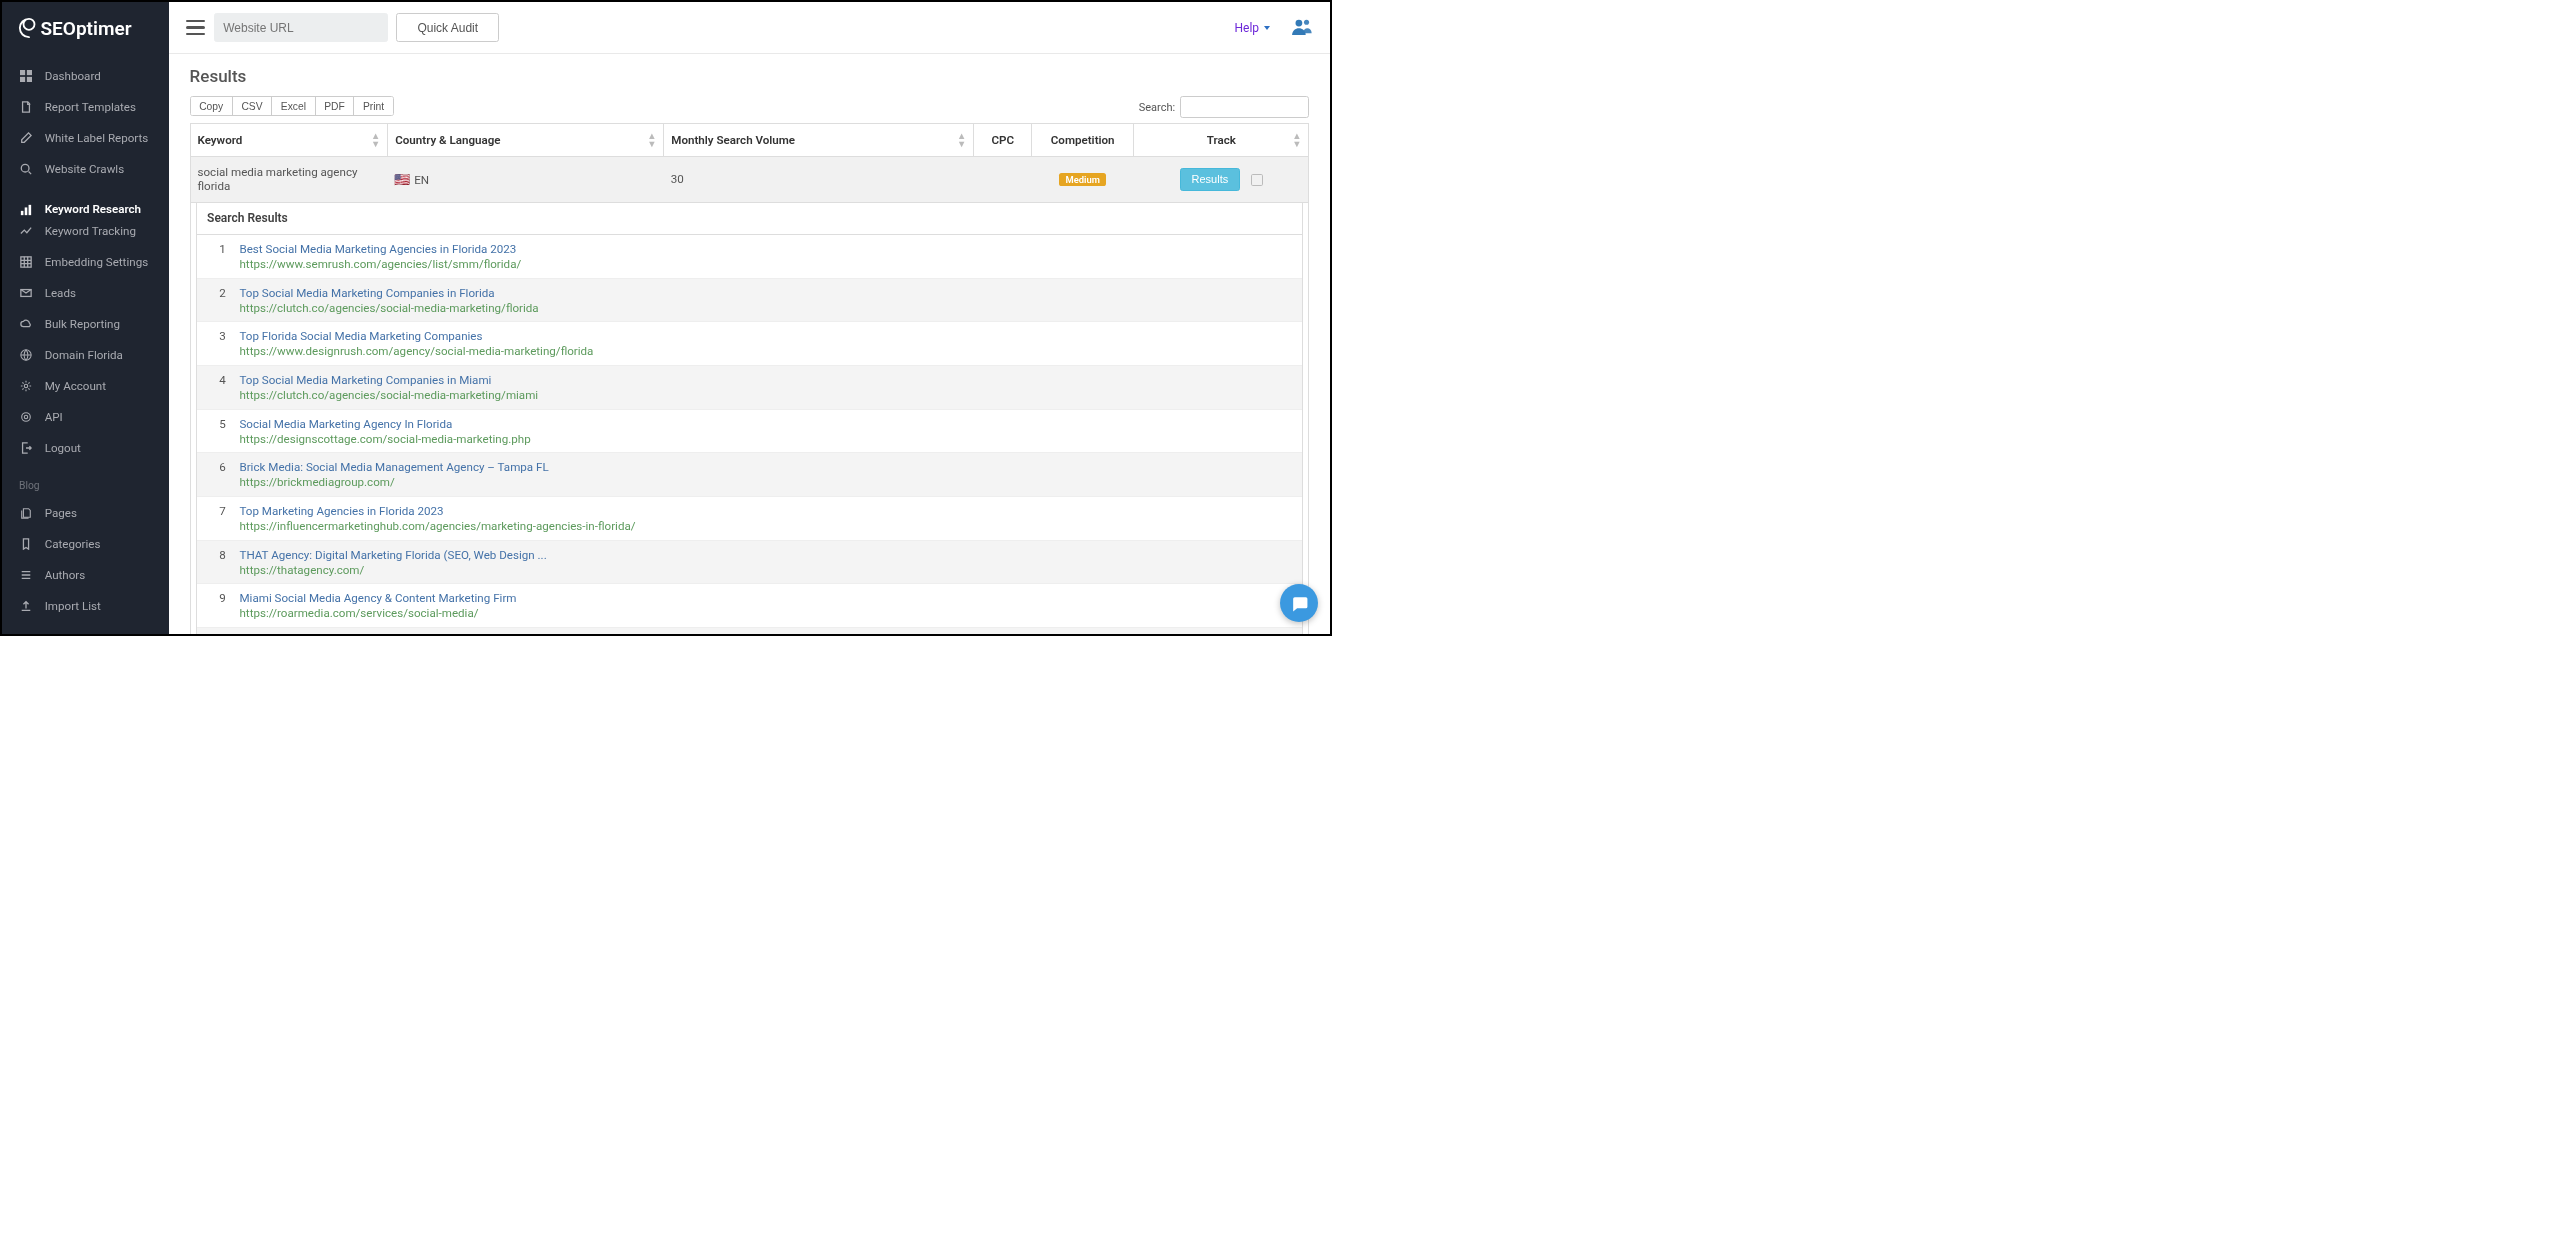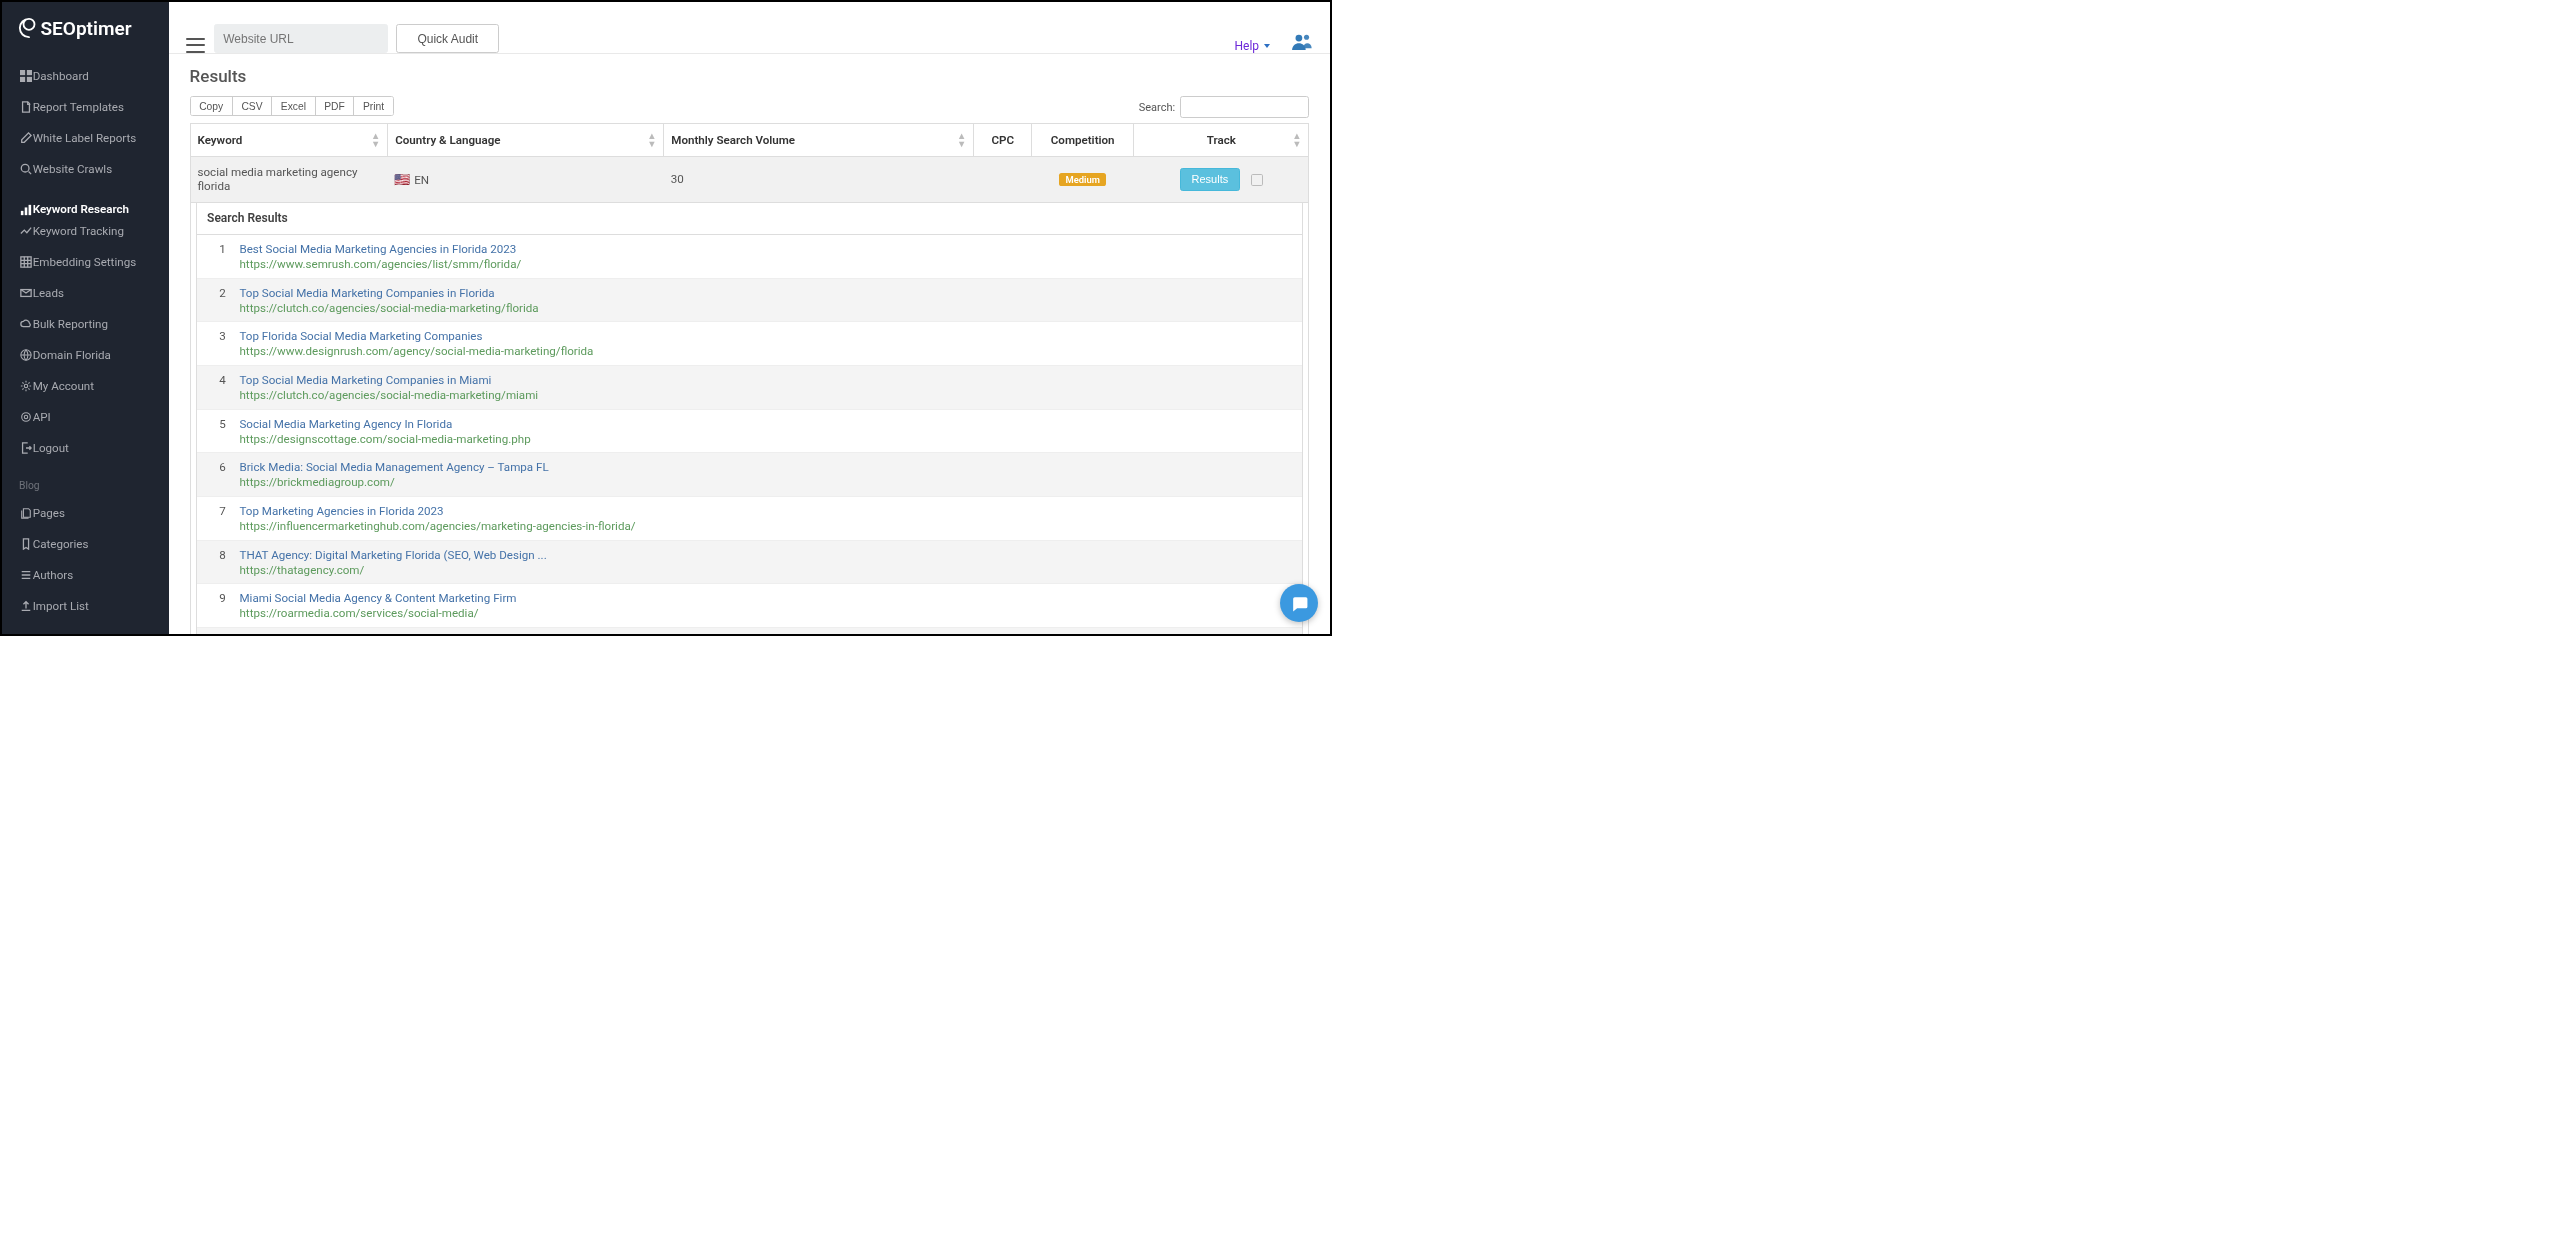--- a/index.html
+++ b/index.html
@@ -4,29 +4,29 @@
 <style>
 * { box-sizing: border-box; margin: 0; padding: 0; }
 body { font-family: -apple-system, BlinkMacSystemFont, "Segoe UI", Roboto, "Helvetica Neue", Arial, sans-serif; font-size: 12px; background: #fff; color: #555; }
 .frame { border: 2.6px solid #000; width: 1332px; height: 636px; display: flex; overflow: hidden; position: relative; }
 
 
 .sidebar { width: 167px; background: #1f2530; color: #a9abb1; flex-shrink: 0; display: flex; flex-direction: column; }
 .logo { height: 52px; display: flex; align-items: center; padding: 0 15.5px; gap: 1px; color: #fff; font-size: 19px; font-weight: 600; }
 .logo svg { width: 22px; height: 22px; }
 .nav { padding-top: 6.9px; }
-.nav-item { display: flex; align-items: center; height: 31px; padding: 0 17px; font-size: 11.6px; cursor: pointer; color: #a9abb1; }
+.nav-item { display: flex; align-items: center; height: 31px; padding: 0 17px; gap: 12px; font-size: 11.6px; cursor: pointer; color: #a9abb1; }
 .nav-item.active { color: #fff; font-weight: 600; align-items: flex-end; }
 .nav-item .ico { width: 13.7px; display: flex; align-items: center; justify-content: center; color: #a9abb1; }
 .nav-item.active .ico { color: #fff; }
 .nav-section { padding: 15.5px 17px 5.2px; font-size: 10.3px; color: #6f737b; }
 
 
 .main { flex: 1; display: flex; flex-direction: column; background: #fff; overflow: hidden; }
-.topbar { height: 52px; border-bottom: 0.9px solid #e9e9e9; display: flex; align-items: flex-end; padding: 0 17px; gap: 8.6px; }
+.topbar { height: 52px; border-bottom: 0.9px solid #e9e9e9; display: flex; align-items: center; padding: 0 17px; gap: 8.6px; }
 .hamburger { width: 19px; height: 15.5px; display: flex; flex-direction: column; justify-content: space-between; cursor: pointer; }
 .hamburger span { display: block; height: 2.1px; background: #555; border-radius: 1.7px; }
 .url-input { flex: 0 0 167px; height: 29px; background: #eceeef; border: 0.9px solid #eceeef; border-radius: 2.6px; padding: 0 8.6px; font-size: 12px; color: #666; }
 .quick-audit { height: 29px; padding: 0 20px; background: #fff; border: 0.9px solid #ccc; border-radius: 2.6px; font-size: 12px; color: #555; cursor: pointer; }
 .topbar-spacer { flex: 1; }
 .help-link { color: #6d28d9; font-size: 12px; margin-right: 13.7px; cursor: pointer; display: flex; align-items: center; gap: 3.4px; }
 .help-link::after { content: ""; display: inline-block; width: 0; height: 0; border-left: 3.4px solid transparent; border-right: 3.4px solid transparent; border-top: 4.3px solid #2c6fc3; margin-left: 1.7px; }
 .user-icon { color: #337ab7; }
 
 

